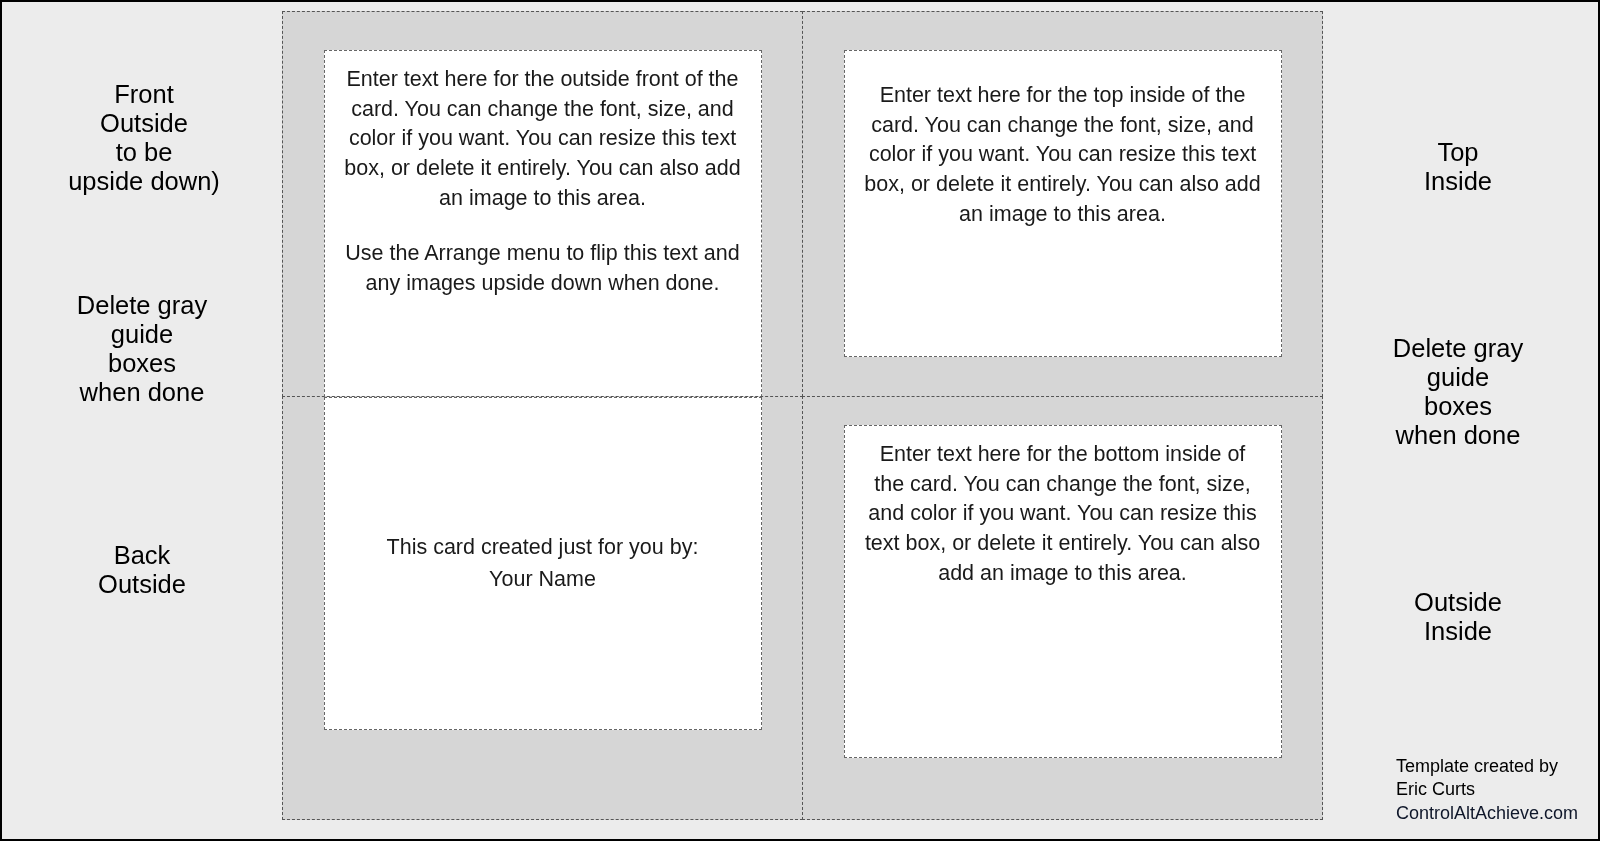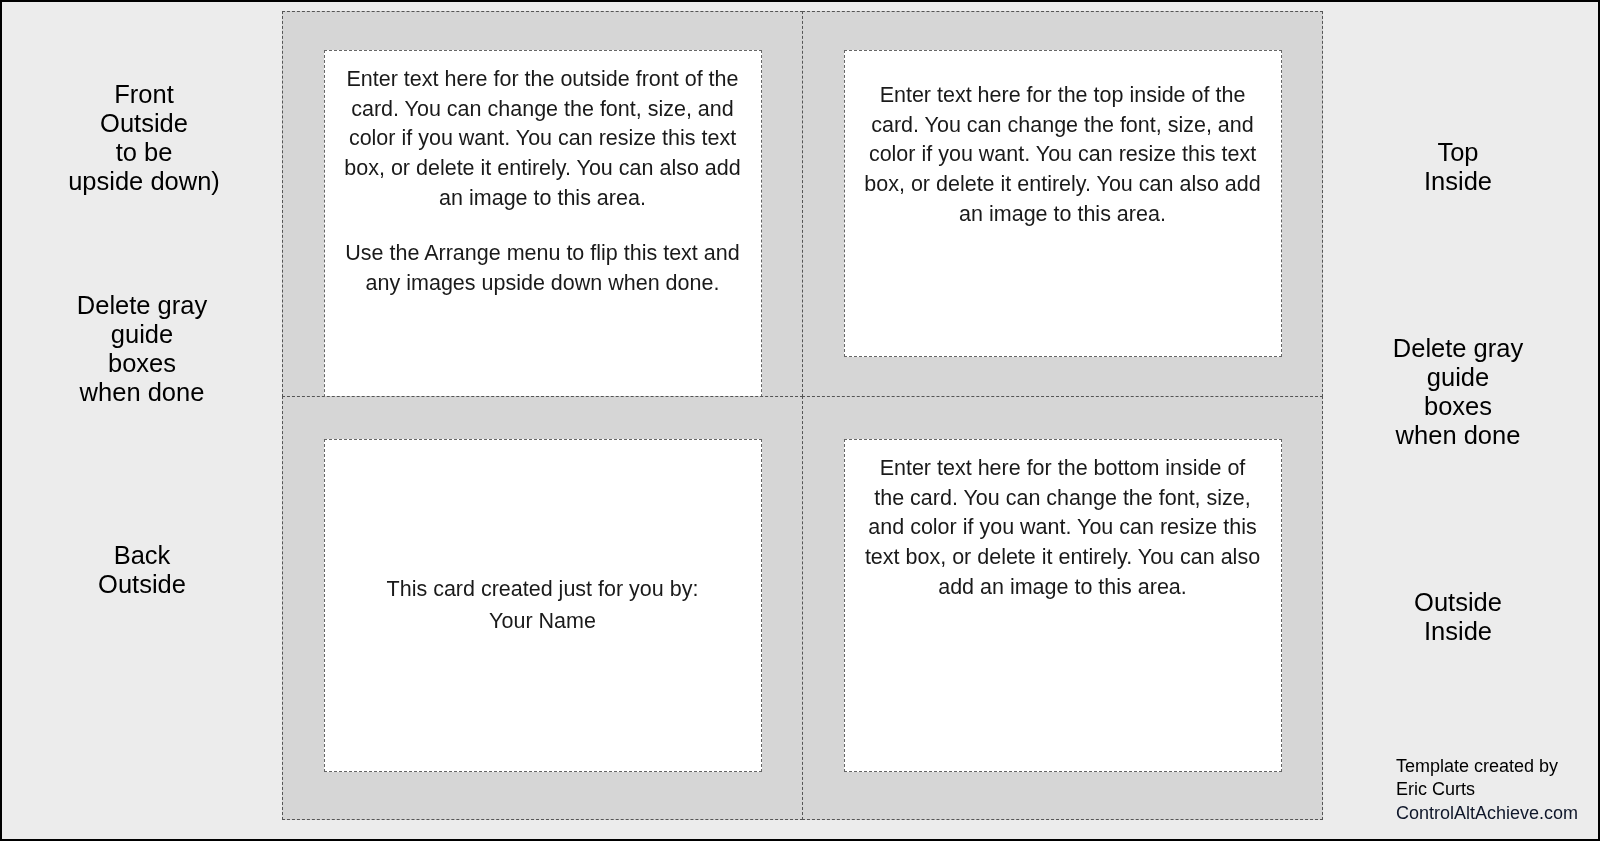--- a/index.html
+++ b/index.html
@@ -61,22 +61,22 @@
       text-align: center;
       color: #1a1a1a;
       padding: 14px 18px;
       line-height: 1.38;
       display: flex;
       flex-direction: column;
       justify-content: center;
     }
     .quad.tl .inner { margin-top: 38px; height: 392px; justify-content: flex-start; padding-top: 14px;}
     .quad.tr .inner { margin-top: 38px; height: 307px; padding-top: 30px; justify-content: flex-start;}
-    .quad.bl .inner { margin-top: 42px; height: 333px; }
-    .quad.br .inner { margin-top: 42px; height: 333px; justify-content: flex-start;}
+    .quad.bl .inner { height: 333px; }
+    .quad.br .inner { margin-top: 28px; height: 333px; justify-content: flex-start;}
     .quad.bl .inner .l2 { margin-top: 2px; }
     .para2 { margin-top: 26px; }
   </style>
 </head>
 <body>
 
 <div class="layout">
 
   <div class="side-label left">
     <div class="block-top">

